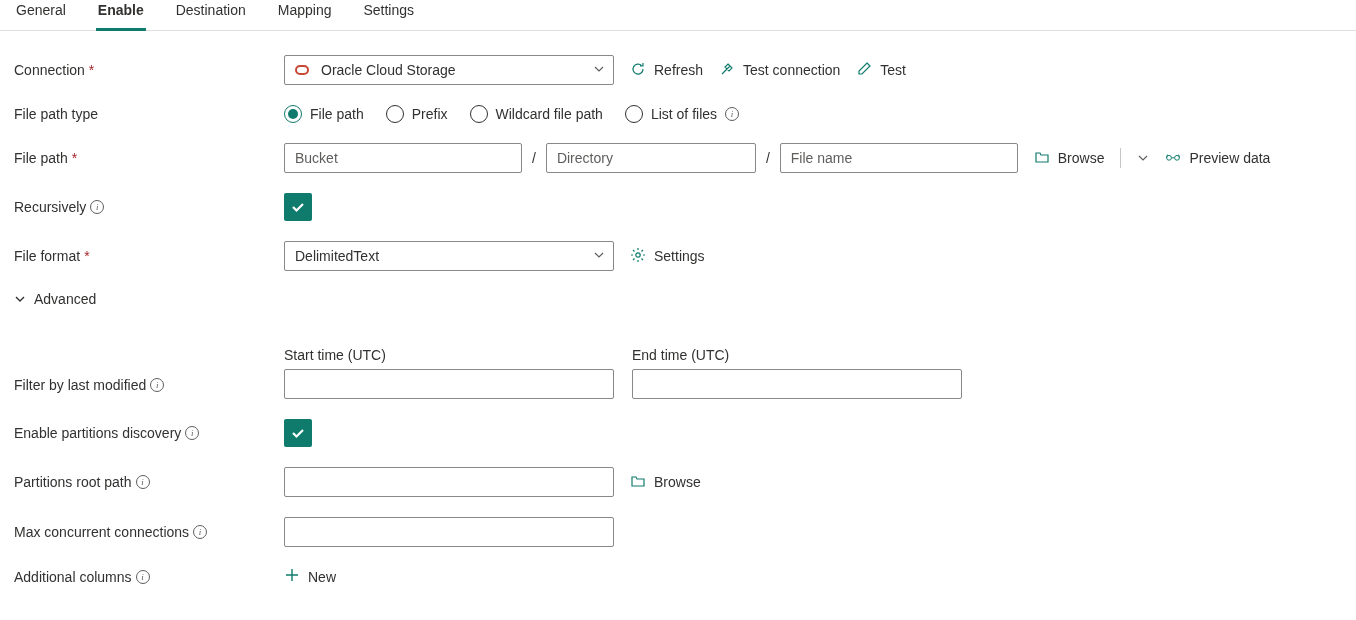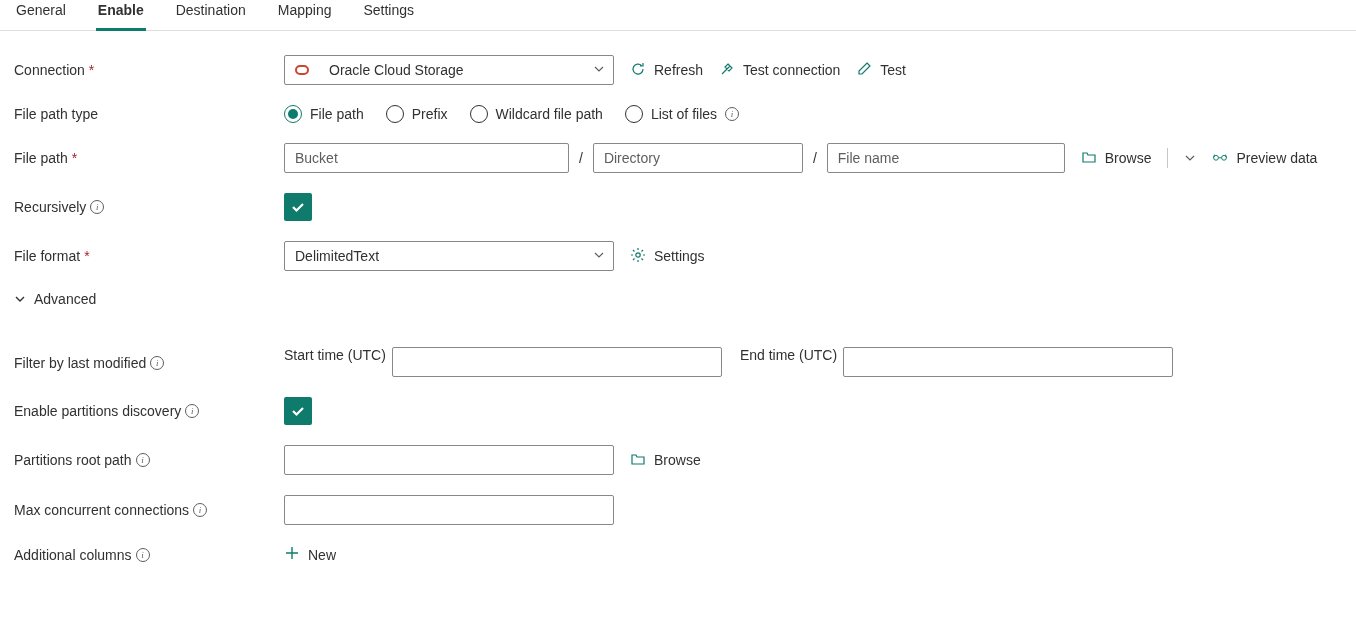--- a/index.html
+++ b/index.html
@@ -114,21 +114,21 @@
     width: 28px; height: 28px; background: #0f7b6c; border-radius: 2px;
     display:flex; align-items:center; justify-content:center;
     cursor: pointer;
   }
   .checkbox svg { stroke: #fff; }
   .advanced-toggle {
     display:flex; align-items:center; gap:8px; cursor:pointer;
     margin: 8px 0 40px 0;
   }
   .subrow { display:flex; gap: 18px; align-items: flex-end; }
-  .subcol { display:flex; flex-direction:row; gap:6px; }
+  .subcol { display:flex; flex-direction:column; gap:6px; }
   .chev-svg { width:12px; height:12px; }
   .divider-v {
     width:1px; height:20px; background:#c8c6c4;
   }
   .icon-folder, .icon-refresh, .icon-plug, .icon-edit, .icon-gear, .icon-glasses, .icon-plus, .icon-oracle {
     width:16px; height:16px; flex-shrink:0;
   }
   .icon-oracle {
     width:14px; height:10px;
     border:2px solid #c74634; border-radius:5px;
@@ -148,21 +148,21 @@
 <div class="form">
 
   <div class="row">
     <div class="label-col">
       <span>Connection</span>
       <span class="req">*</span>
     </div>
     <div class="controls">
       <div class="select-box">
         <span class="icon-oracle"></span>
-        <span style="margin-left:20px">Oracle Cloud Storage</span>
+        <span style="margin-left:12px">Oracle Cloud Storage</span>
         <span class="chev">
           <svg class="chev-svg" viewBox="0 0 12 12" fill="none" stroke="#605e5c" stroke-width="1.2">
               <path d="M2 4l4 4 4-4"></path>
             </svg>
         </span>
       </div>
       <div class="action-link">
         <span class="ai">
           <svg class="icon-refresh" viewBox="0 0 16 16" fill="none" stroke="#0f7b6c" stroke-width="1.2">
               <path d="M13 8a5 5 0 1 1-1.5-3.5M13 2v3h-3"></path>
@@ -215,21 +215,21 @@
       </div>
     </div>
   </div>
 
   <div class="row">
     <div class="label-col">
       <span>File path</span>
       <span class="req">*</span>
     </div>
     <div class="controls">
-      <input class="text-input" style="width: 285px;" placeholder="Bucket">
+      <input class="text-input" style="width: 238px;" placeholder="Bucket">
       <span class="slash">/</span>
       <input class="text-input" style="width: 210px;" placeholder="Directory">
       <span class="slash">/</span>
       <input class="text-input" style="width: 238px;" placeholder="File name">
       <div class="action-link">
         <span class="ai">
           <svg class="icon-folder" viewBox="0 0 16 16" fill="none" stroke="#0f7b6c" stroke-width="1.2">
               <path d="M2 4h4l1 2h7v7H2z"></path>
             </svg>
         </span>

